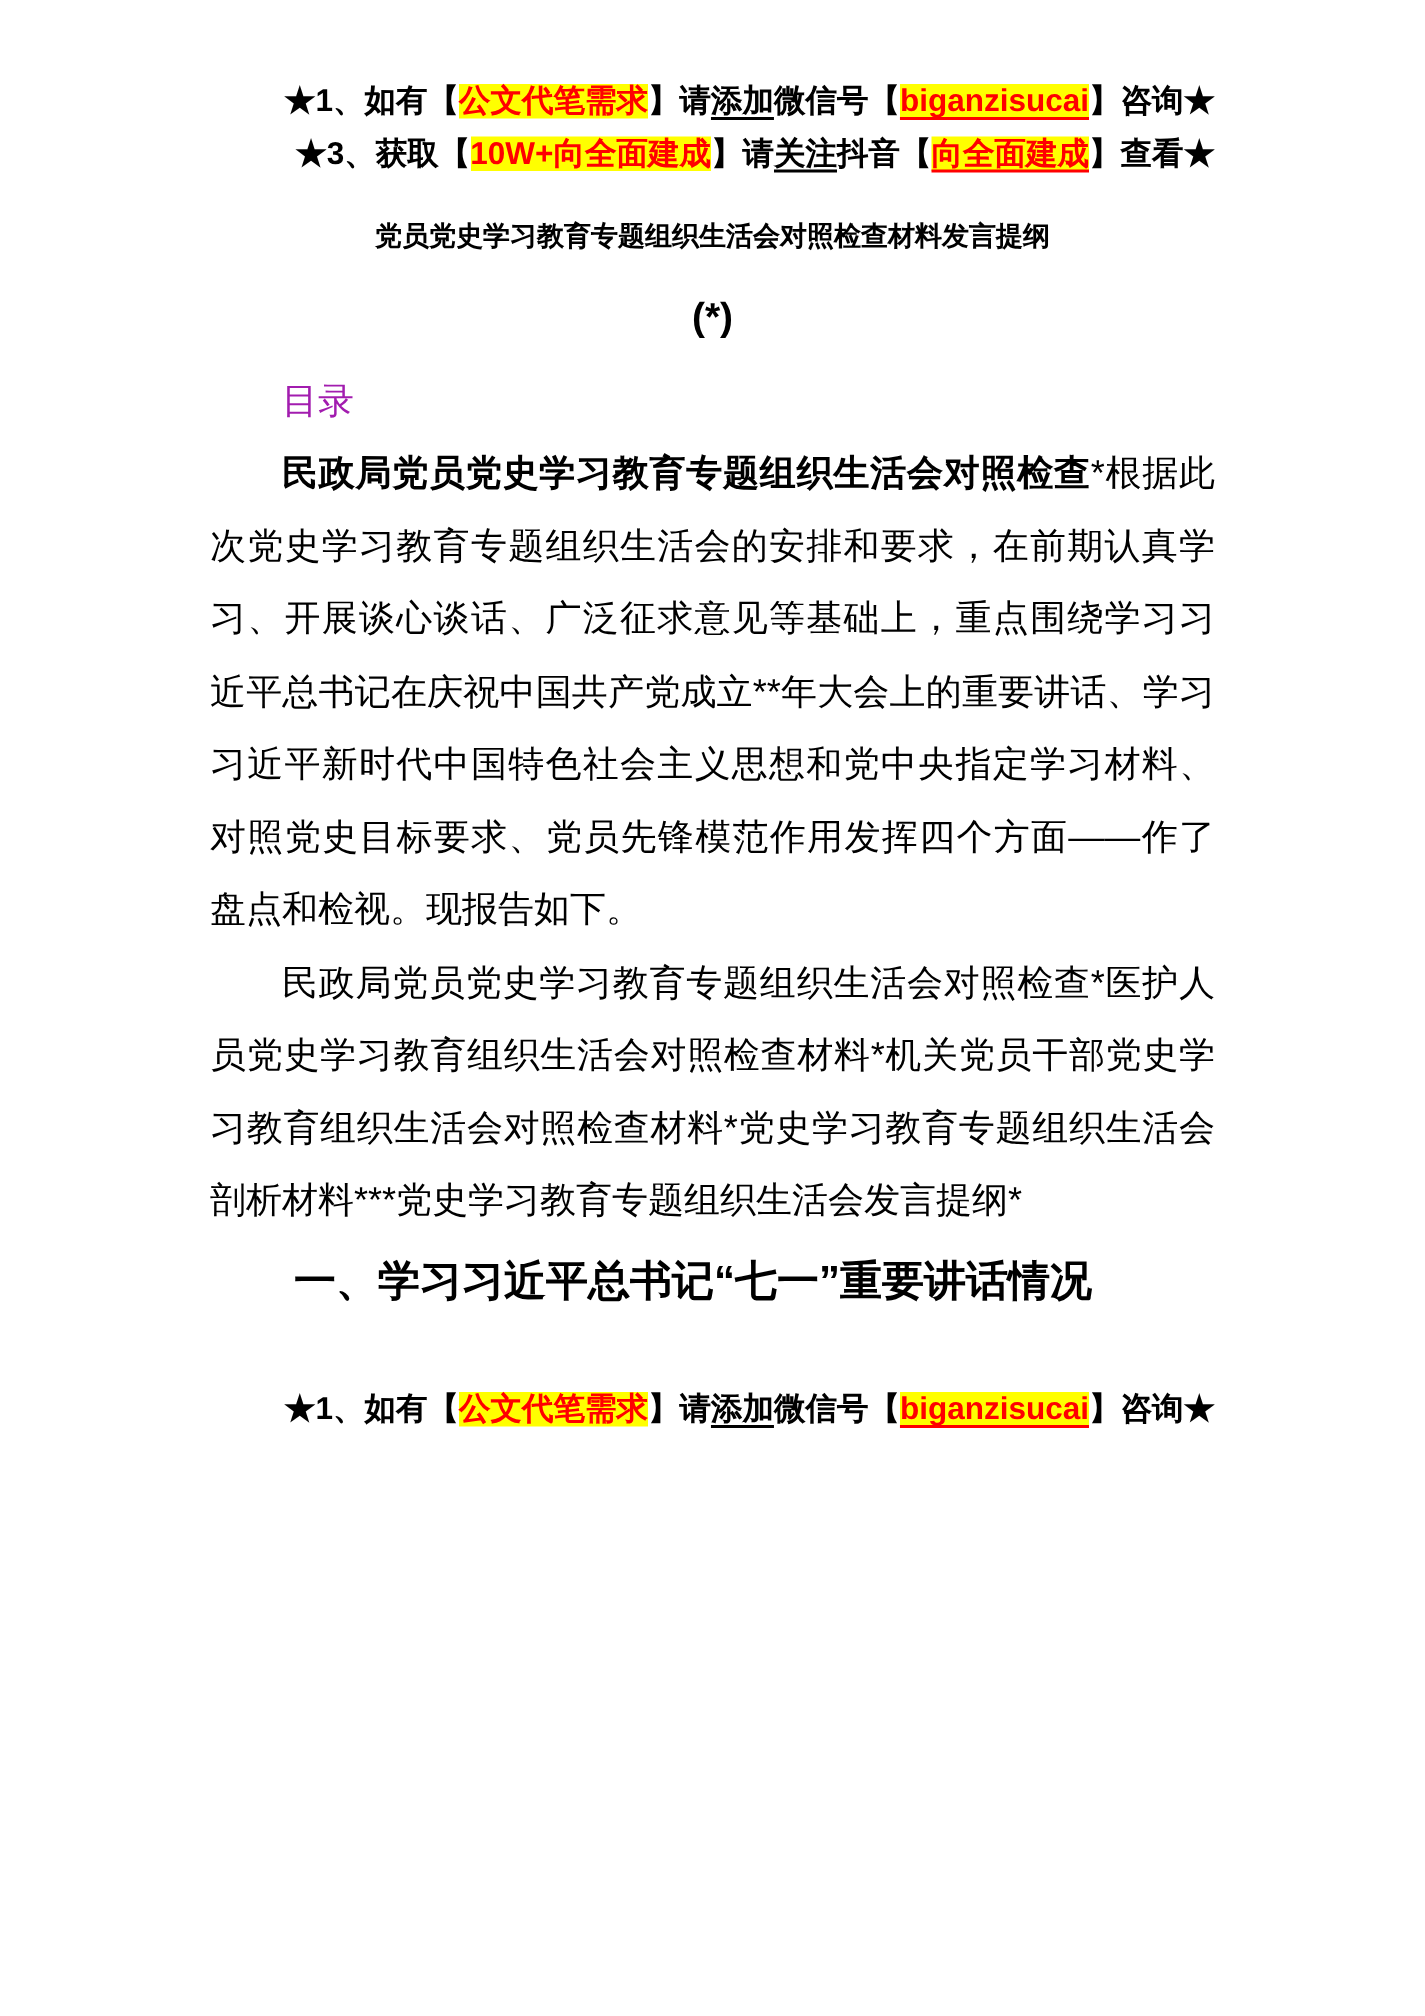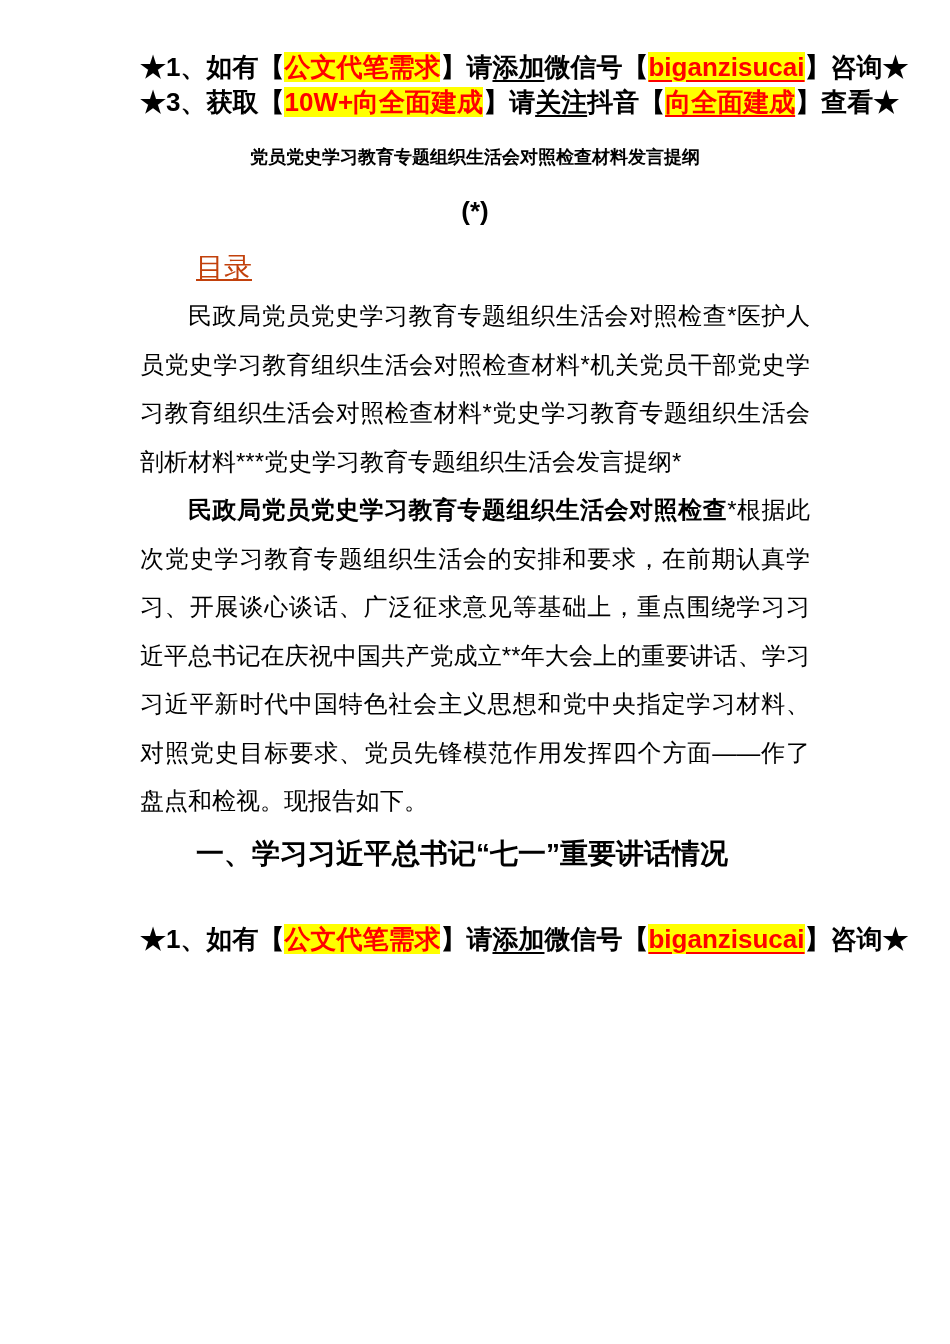--- a/index.html
+++ b/index.html
@@ -11,23 +11,23 @@
     color: #000000;
     overflow: hidden;
   }
   .page {
     width: 950px;
     height: 1344px;
     padding: 50px 140px 0 140px;
     background: #ffffff;
   }
   .banner {
-    text-align: left;
+    text-align: right;
     font-weight: bold;
-    font-size: 26px;
+    font-size: 21px;
     line-height: 35px;
     white-space: nowrap;
   }
   .banner.footer { margin-top: 44px; }
   .hl {
     color: #ff0000;
     background: #ffff00;
   }
   .u {
     text-decoration: underline;
@@ -40,26 +40,25 @@
     line-height: 54px;
     margin-top: 10px;
   }
   .title-note {
     text-align: center;
     font-weight: bold;
     font-size: 26px;
     line-height: 54px;
   }
   .toc-label {
-    color: #c2410c;
-    font-size: 28px;
+    color: #a21caf;
+    font-size: 24px;
     line-height: 48px;
     text-indent: 2em;
     margin-top: 6px;
-    text-decoration: underline;
   }
   .para {
     font-size: 24px;
     line-height: 48.5px;
     text-indent: 2em;
     text-align: justify;
   }
   .para .lead-bold { font-weight: bold; }
   .heading {
     font-weight: bold;
@@ -80,23 +79,23 @@
     </div>
     <div>
       <span>★3、获取【</span><span class="hl">10W+向全面建成</span><span>】请</span><span class="u">关注</span><span>抖音【</span><span class="hl u">向全面建成</span><span>】查看★</span>
     </div>
   </div>
 
   <h1 class="title">党员党史学习教育专题组织生活会对照检查材料发言提纲</h1>
   <div class="title-note">(*)</div>
 
   <div class="toc-label">目录</div>
+  <p class="para"><span class="lead-bold">民政局党员党史学习教育专题组织生活会对照检查</span><span>*根据此次党史学习教育专题组织生活会的安排和要求，在前期认真学习、开展谈心谈话、广泛征求意见等基础上，重点围绕学习习近平总书记在庆祝中国共产党成立**年大会上的重要讲话、学习习近平新时代中国特色社会主义思想和党中央指定学习材料、对照党史目标要求、党员先锋模范作用发挥四个方面——作了盘点和检视。现报告如下。</span></p>
+
   <p class="para">民政局党员党史学习教育专题组织生活会对照检查*医护人员党史学习教育组织生活会对照检查材料*机关党员干部党史学习教育组织生活会对照检查材料*党史学习教育专题组织生活会剖析材料***党史学习教育专题组织生活会发言提纲*</p>
-
-  <p class="para"><span class="lead-bold">民政局党员党史学习教育专题组织生活会对照检查</span><span>*根据此次党史学习教育专题组织生活会的安排和要求，在前期认真学习、开展谈心谈话、广泛征求意见等基础上，重点围绕学习习近平总书记在庆祝中国共产党成立**年大会上的重要讲话、学习习近平新时代中国特色社会主义思想和党中央指定学习材料、对照党史目标要求、党员先锋模范作用发挥四个方面——作了盘点和检视。现报告如下。</span></p>
 
   <h2 class="heading">一、学习习近平总书记“七一”重要讲话情况</h2>
 
 
   <div class="banner footer">
     <div>
       <span>★1、如有【</span><span class="hl">公文代笔需求</span><span>】请</span><span class="u">添加</span><span>微信号【</span><span class="hl u">biganzisucai</span><span>】咨询★</span>
     </div>
 
   </div>

